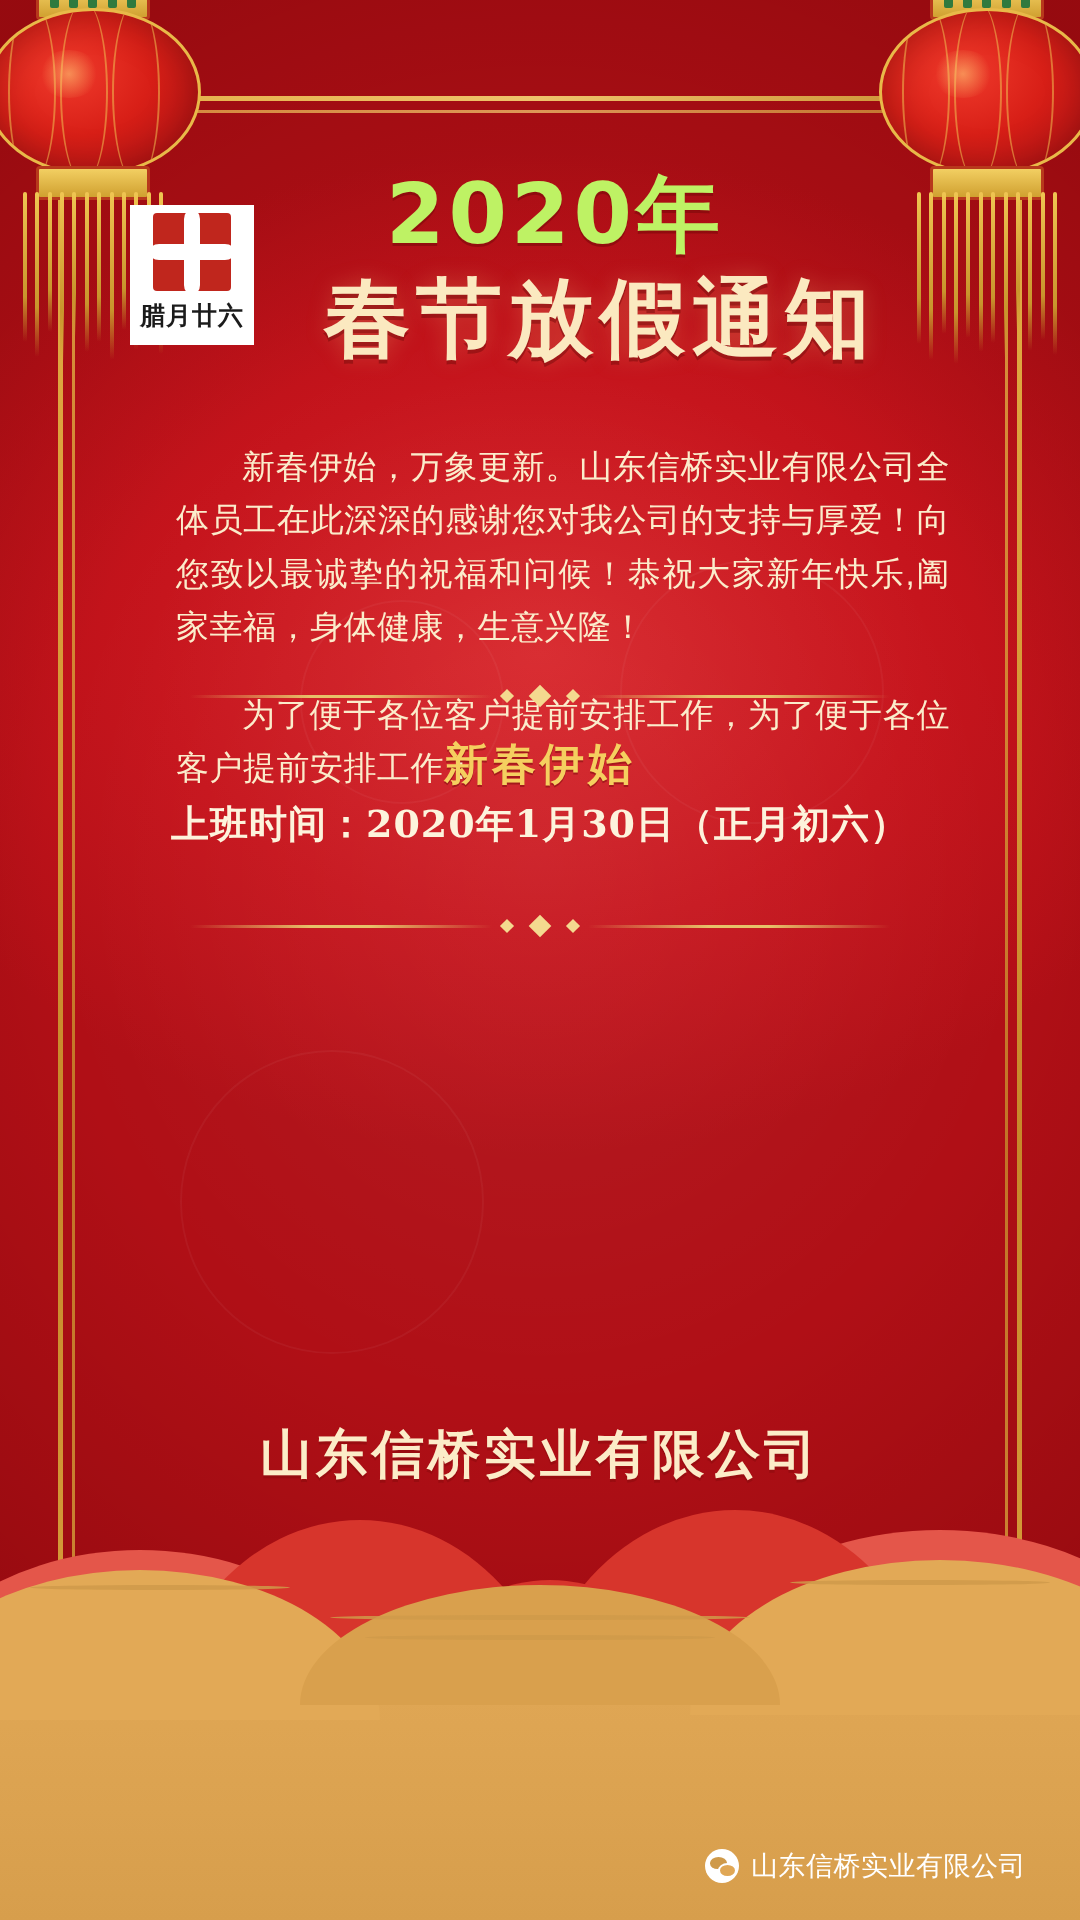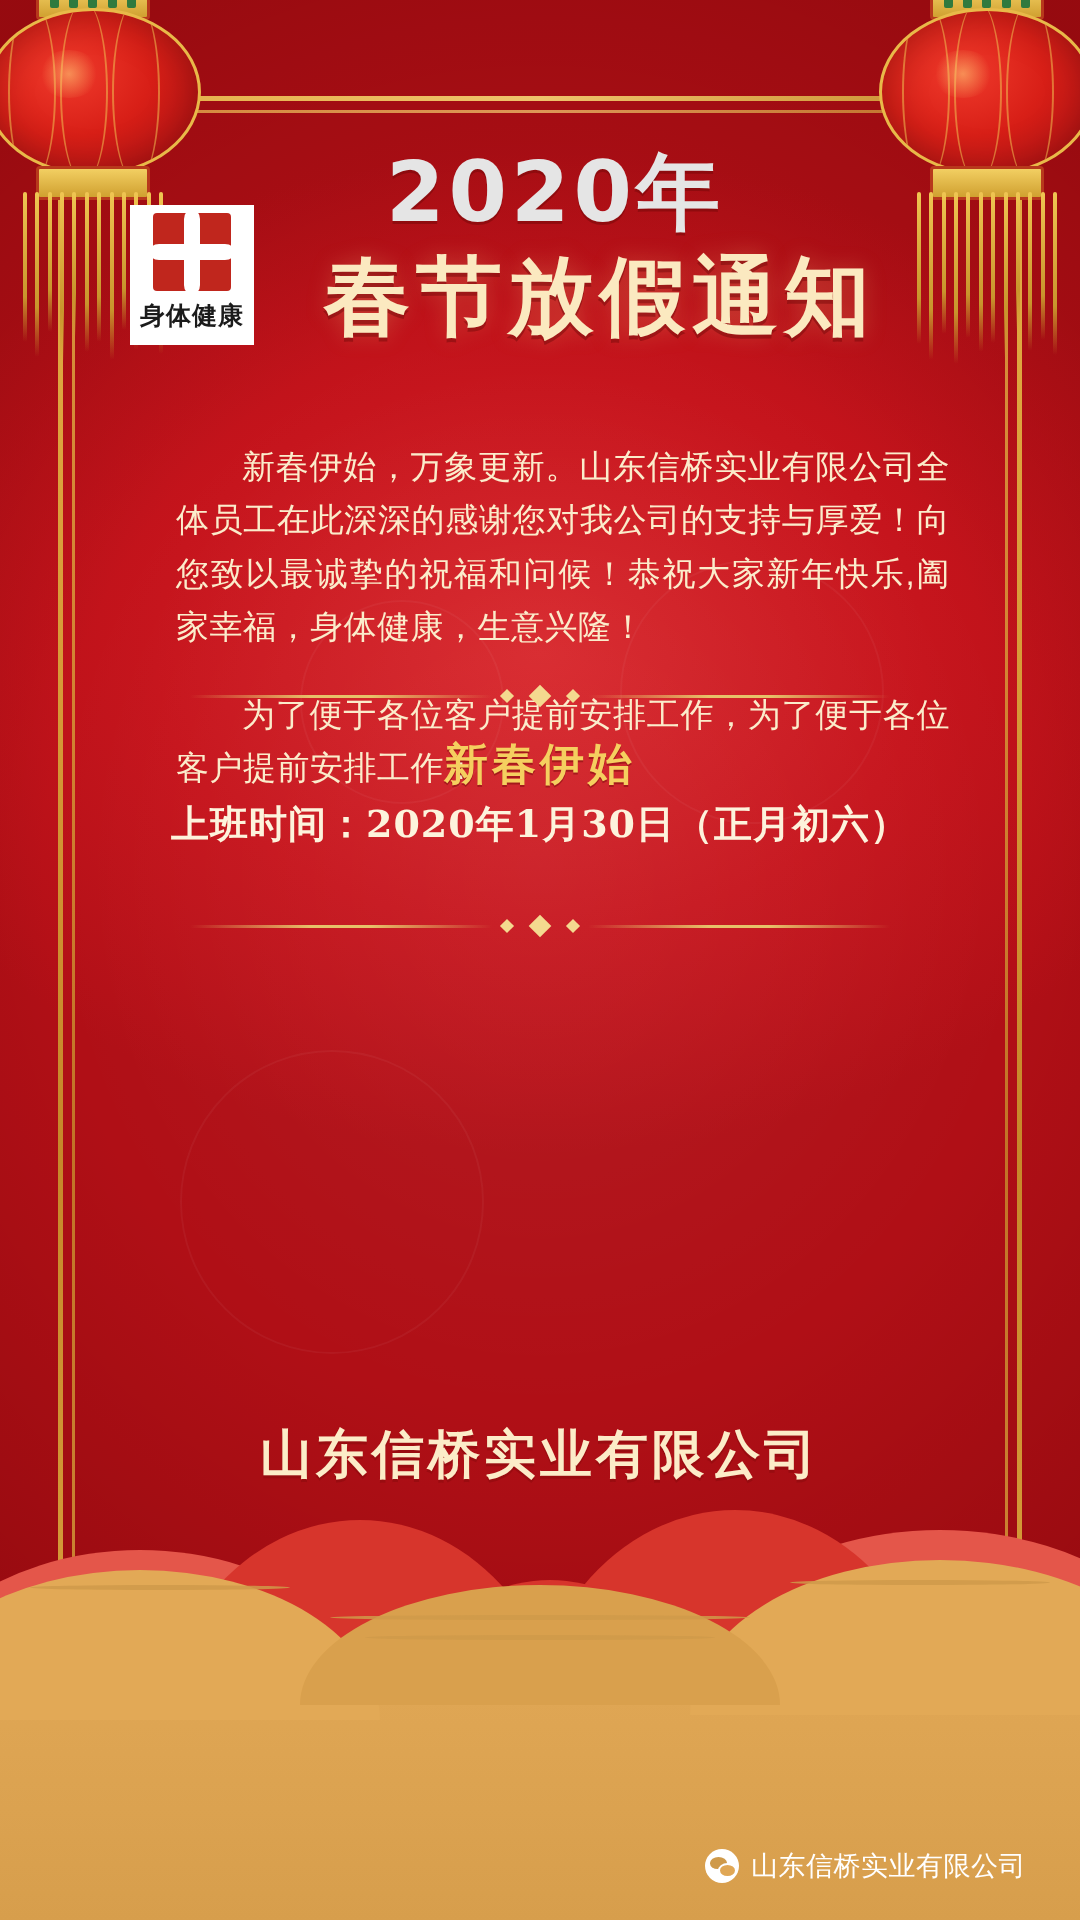--- a/index.html
+++ b/index.html
@@ -211,25 +211,26 @@
   .title-block {
     position: absolute;
     left: 0; right: 0;
     top: 150px;
     text-align: center;
   }
   .title-year {
     font-family: "DejaVu Sans", sans-serif;
     font-size: 84px;
     font-weight: bold;
-    color: #e5e5e5;
+    color: #bef264;
     letter-spacing: 4px;
     text-shadow: 0 3px 0 rgba(120,10,10,.55);
     line-height: 1;
     padding-left: 30px;
+    margin-top: 22px;
   }
   .title-main {
     margin-top: 16px;
     font-size: 86px;
     font-weight: bold;
     color: #fbe9c0;
     letter-spacing: 6px;
     line-height: 1.08;
     text-shadow: 0 4px 0 rgba(120,10,10,.5), 0 0 22px rgba(255,210,140,.25);
     padding-left: 120px;
@@ -464,21 +465,21 @@
         <i style="height:166px"></i>
         <i style="height:139px"></i>
       <i style="height:159px"></i>
         <i style="height:148px"></i>
         <i style="height:163px"></i>
     </div>
   </div>
 
   <div class="logo">
     <div class="mark"></div>
-    <div class="logo-text">身体健康</div>
+    <div class="logo-text">腊月廿六</div>
   </div>
 
   <div class="title-block">
     <div class="title-year">2020年</div>
     <div class="title-main">春节放假通知</div>
   </div>
 
   <div class="body-text">
     <p>新春伊始，万象更新。山东信桥实业有限公司全体员工在此深深的感谢您对我公司的支持与厚爱！向您致以最诚挚的祝福和问候！恭祝大家新年快乐,阖家幸福，身体健康，生意兴隆！</p>
     <p>为了便于各位客户提前安排工作，为了便于各位客户提前安排工作：</p>

